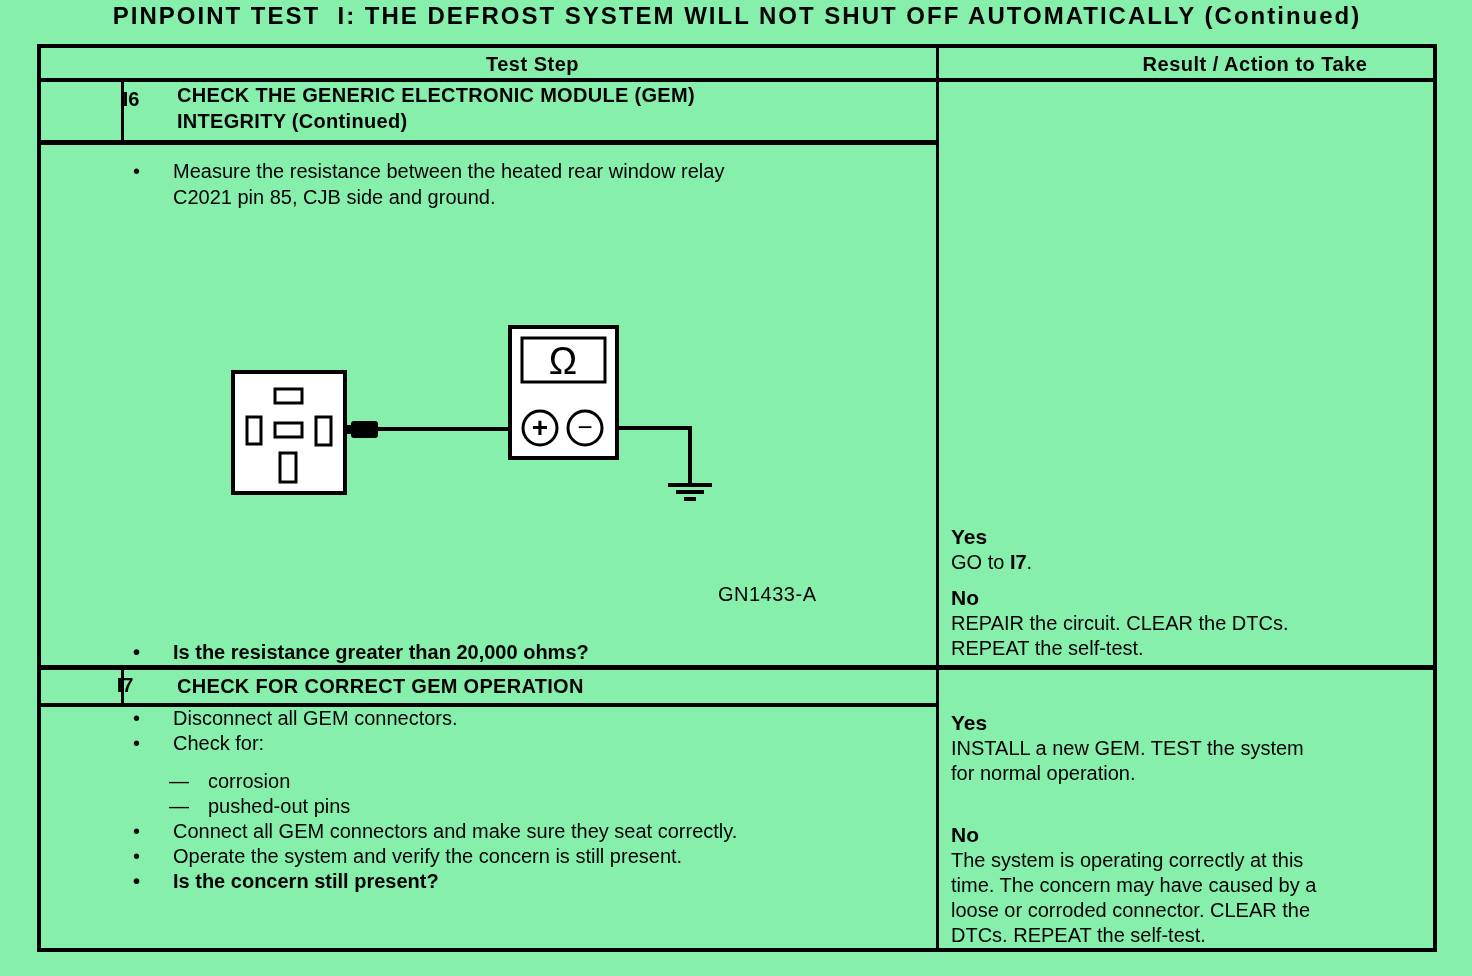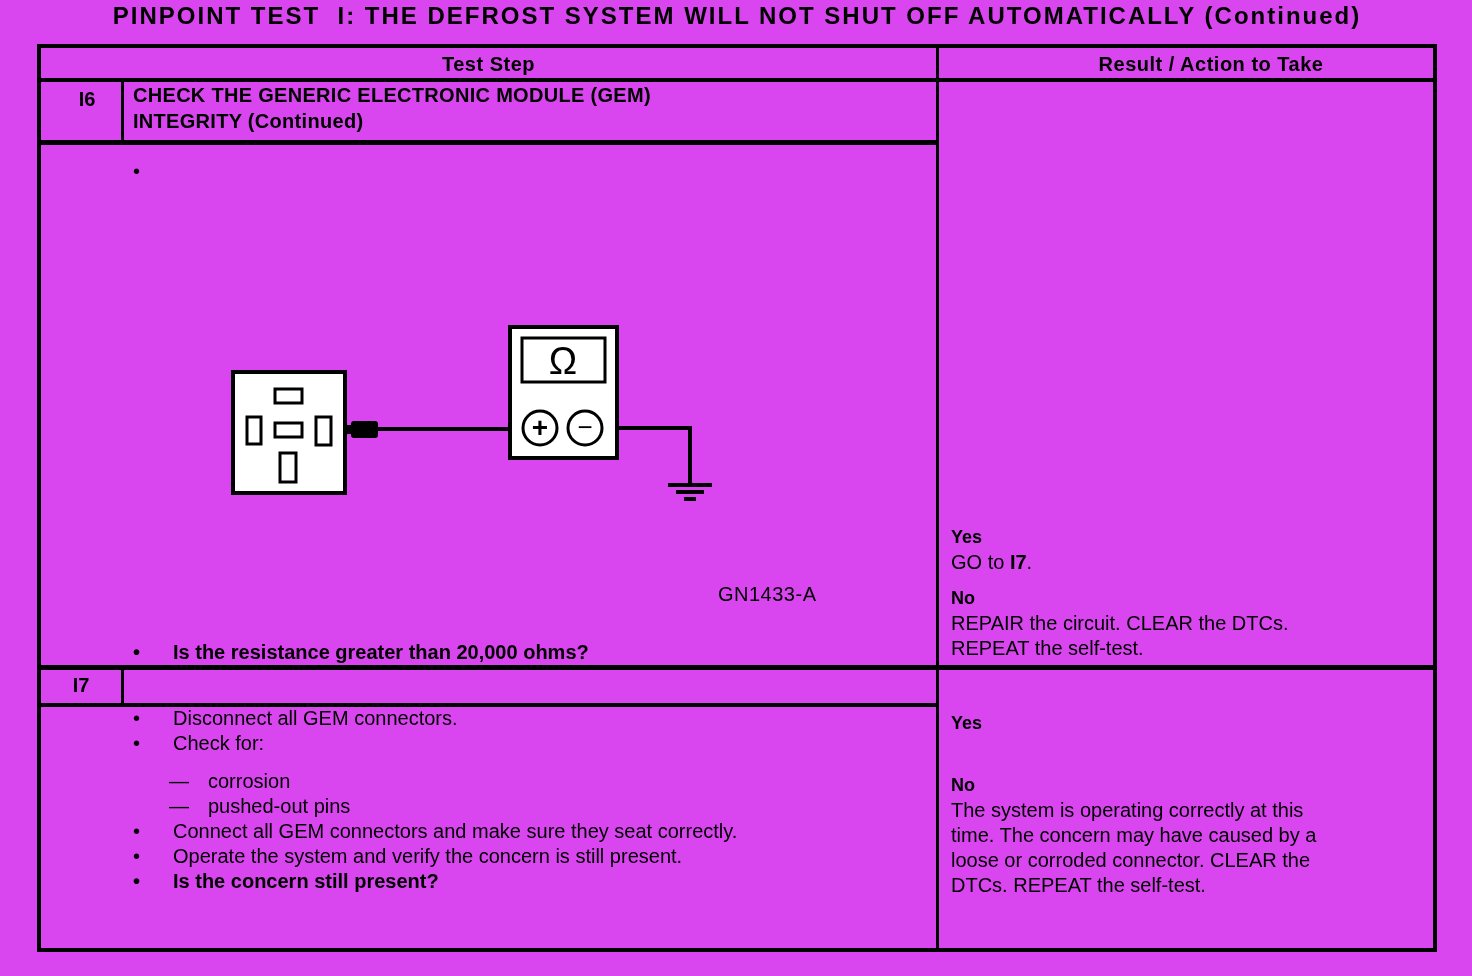--- a/index.html
+++ b/index.html
@@ -1,44 +1,44 @@
 <!DOCTYPE html>
 <html><head>
 <meta charset="utf-8">
 <style>
   html,body{margin:0;padding:0;background:#ffffff;}
   .page{
-    position:relative;width:1472px;height:976px;background:#d946ef;
+    position:relative;width:1472px;height:976px;background:#86efac;
     font-family:"Liberation Sans",sans-serif;color:#000;overflow:hidden;
   }
   .doc-title{
     position:absolute;left:37px;top:2px;width:1400px;text-align:center;
     font-size:24px;font-weight:bold;letter-spacing:2px;white-space:pre;
   }
   .tbl{
     position:absolute;left:37px;top:44px;width:1400px;height:908px;
     border:4px solid #000;box-sizing:border-box;
   }
   .vline,.hline{position:absolute;background:#000;}
-  .cell{position:absolute;}
+  .cell{position:absolute;margin-left:44px;}
   .th{font-size:20px;font-weight:bold;text-align:center;letter-spacing:0.5px;}
   .stepnum{font-size:20px;font-weight:bold;text-align:center;}
   .steptitle{font-size:20px;font-weight:bold;line-height:26px;white-space:pre-line;letter-spacing:0.3px;}
   .wrap{white-space:pre-line;}
   .bullet-row{position:absolute;display:flex;font-size:20px;line-height:26px;}
   .bullet-row .marker{width:40px;flex:0 0 40px;}
   .q{font-weight:bold;}
   .steps{position:absolute;font-size:20px;line-height:25px;width:800px;}
   .step{display:flex;}
   .step .marker{width:40px;flex:0 0 40px;}
   .step.dash{padding-left:36px;}
   .step.dash .marker{width:39px;flex:0 0 39px;}
   .gap-top{margin-top:13px;}
   .result-block{position:absolute;width:490px;font-size:20px;line-height:25px;}
-  .yn{font-size:18px;font-weight:bold;line-height:26px;}
+  .yn{font-size:21px;font-weight:bold;line-height:26px;}
   .fig-label{position:absolute;font-size:20px;letter-spacing:0.5px;margin-left:47px;}
   svg text{font-family:"Liberation Sans",sans-serif;}
 </style>
 </head>
 <body>
 
 <div class="page">
 
   <div class="doc-title">PINPOINT TEST  I: THE DEFROST SYSTEM WILL NOT SHUT OFF AUTOMATICALLY (Continued)</div>
 
@@ -54,20 +54,22 @@
 
     <div class="cell th" style="left:0;top:5px;width:895px;">Test Step</div>
     <div class="cell th" style="left:898px;top:5px;width:544px;">Result / Action to Take</div>
 
     <div class="cell stepnum" style="left:0;top:40px;width:92px;">I6</div>
     <div class="cell steptitle" style="left:92px;top:34px;width:790px;">CHECK THE GENERIC ELECTRONIC MODULE (GEM)
 INTEGRITY (Continued)</div>
 
     <div class="bullet-row" style="left:92px;top:110px;width:790px;">
       <span class="marker">•</span>
+      <span class="wrap">Measure the resistance between the heated rear window relay
+C2021 pin 85, CJB side and ground.</span>
     </div>
 
     <svg style="position:absolute;left:179px;top:272px;" width="500" height="190" viewBox="220 320 500 190">
 
       <line x1="331" y1="429" x2="545" y2="429" stroke="#000" stroke-width="4"></line>
 
       <polyline points="585,428 690,428 690,484" fill="none" stroke="#000" stroke-width="4"></polyline>
 
       <g>
         <line x1="668" y1="485" x2="712" y2="485" stroke="#000" stroke-width="4"></line>
@@ -109,20 +111,21 @@
 
     <div class="result-block" style="left:910px;top:476px;">
       <div class="yn">Yes</div>
       <div><span>GO to </span><span class="q">I7</span><span>.</span></div>
       <div class="yn" style="margin-top:10px;">No</div>
       <div class="wrap">REPAIR the circuit. CLEAR the DTCs.
 REPEAT the self-test.</div>
     </div>
 
     <div class="cell stepnum" style="left:0;top:626px;width:80px;">I7</div>
+    <div class="cell steptitle" style="left:92px;top:625px;width:790px;">CHECK FOR CORRECT GEM OPERATION</div>
 
     <div class="steps" style="left:92px;top:658px;">
       <div class="step">
         <span class="marker">•</span>
         <span>Disconnect all GEM connectors.</span>
       </div>
       <div class="step">
         <span class="marker">•</span>
         <span>Check for:</span>
       </div>
@@ -143,20 +146,22 @@
         <span>Operate the system and verify the concern is still present.</span>
       </div>
       <div class="step q">
         <span class="marker">•</span>
         <span>Is the concern still present?</span>
       </div>
     </div>
 
     <div class="result-block" style="left:910px;top:662px;">
       <div class="yn">Yes</div>
+      <div class="wrap">INSTALL a new GEM. TEST the system
+for normal operation.</div>
       <div class="yn" style="margin-top:36px;">No</div>
       <div class="wrap">The system is operating correctly at this
 time. The concern may have caused by a
 loose or corroded connector. CLEAR the
 DTCs. REPEAT the self-test.</div>
     </div>
 
   </div>
 </div>
 

